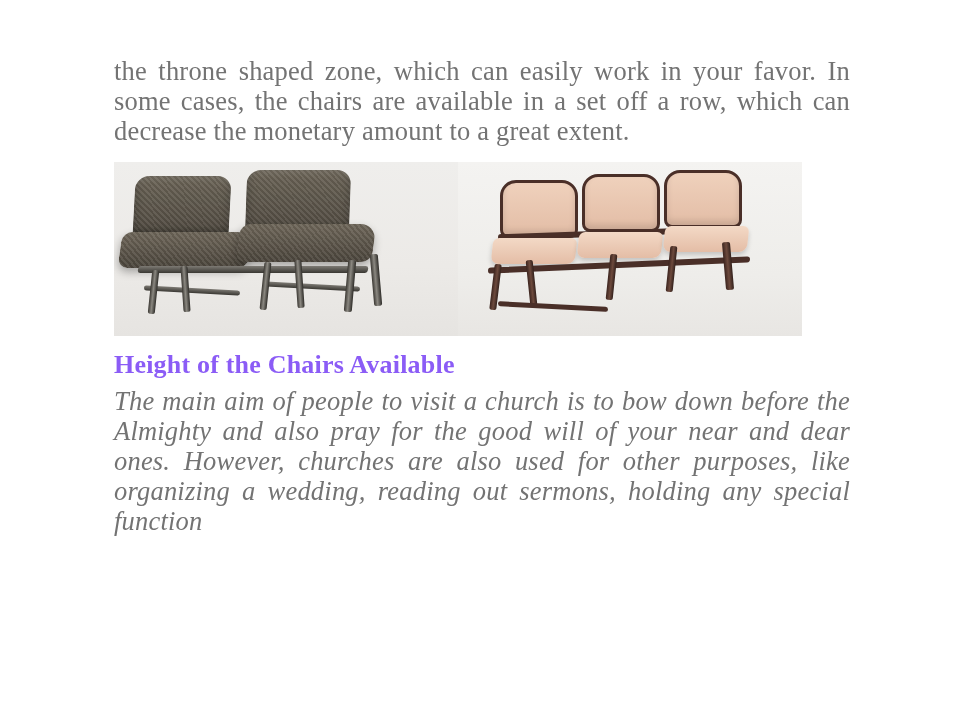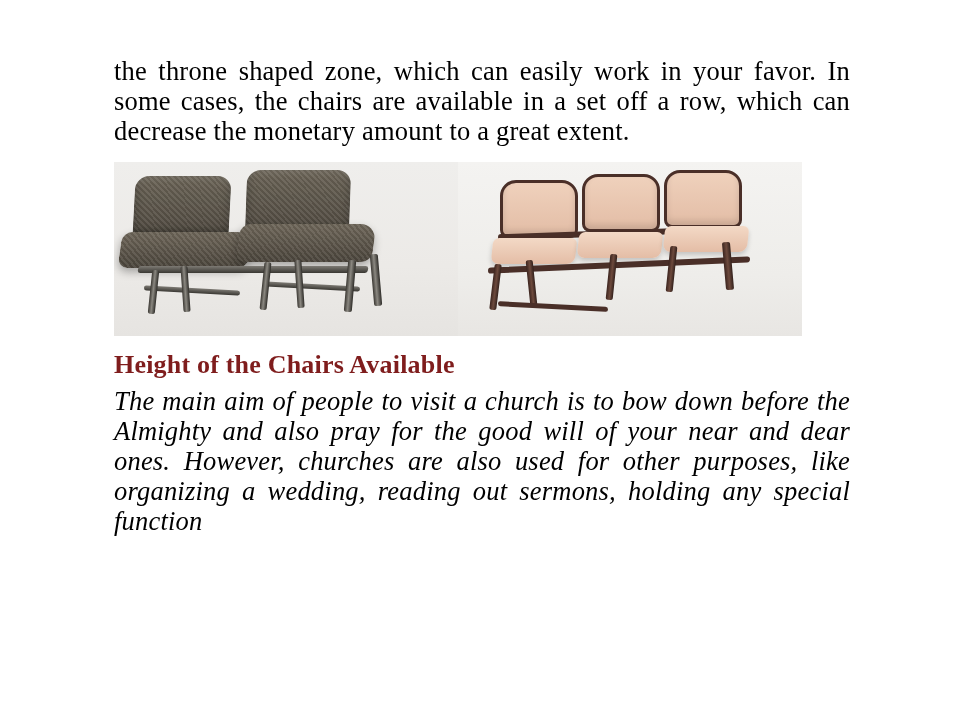--- a/index.html
+++ b/index.html
@@ -22,21 +22,21 @@
   .content {
     position: absolute;
     left: 114px;
     top: 56px;
     width: 736px;
   }
   .para {
     font-family: "Liberation Serif", serif;
     font-size: 26.5px;
     line-height: 30px;
-    color: #000000;
+    color: #737373;
     text-align: justify;
     text-align-last: left;
     letter-spacing: 0.2px;
     margin: 0;
     font-weight: 400;
   }
   .para-top {
     width: 736px;
   }
   .images-row {
@@ -119,21 +119,21 @@
   .lt-leg {
     position: absolute;
     background: linear-gradient(90deg, #3b241e 0%, #6d4a3d 50%, #32201b 100%);
     border-radius: 2px;
   }
 
   .heading {
     font-family: "Liberation Serif", serif;
     font-size: 26px;
     font-weight: bold;
-    color: #7f1d1d;
+    color: #8b5cf6;
     margin: 14px 0 6px 0;
     letter-spacing: 0.2px;
   }
   .para-bottom {
     width: 736px;
     font-style: italic;
   }
 </style>
 </head>
 <body>

